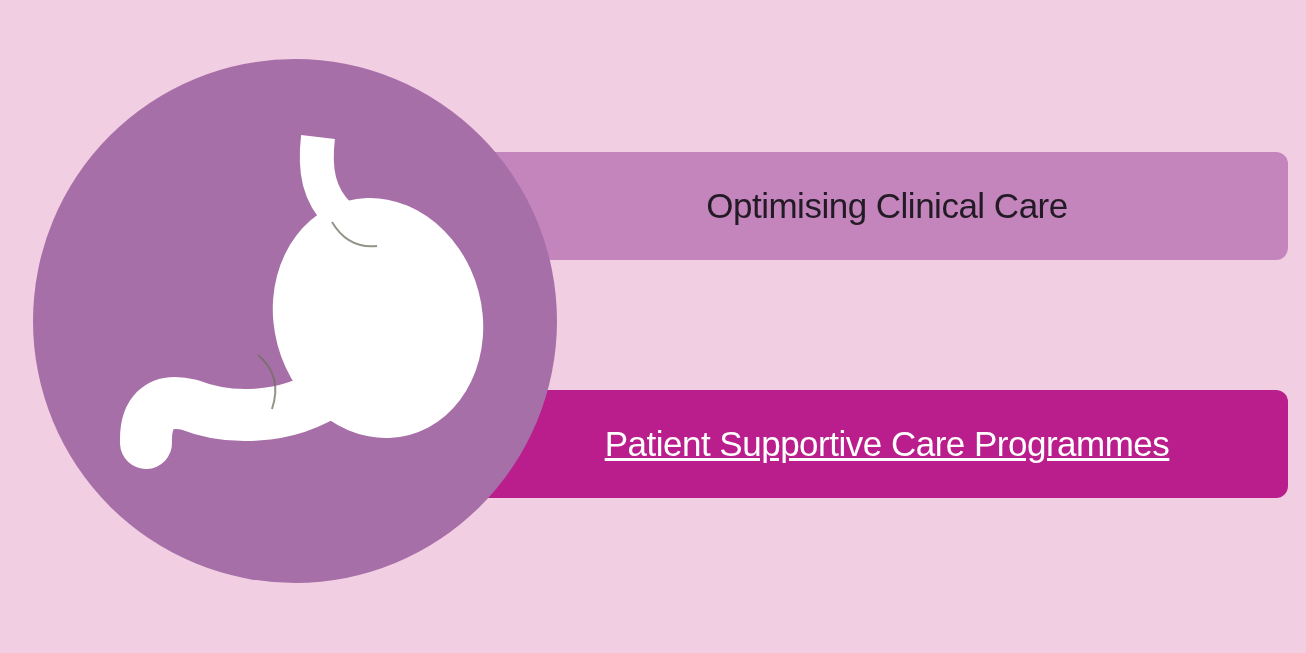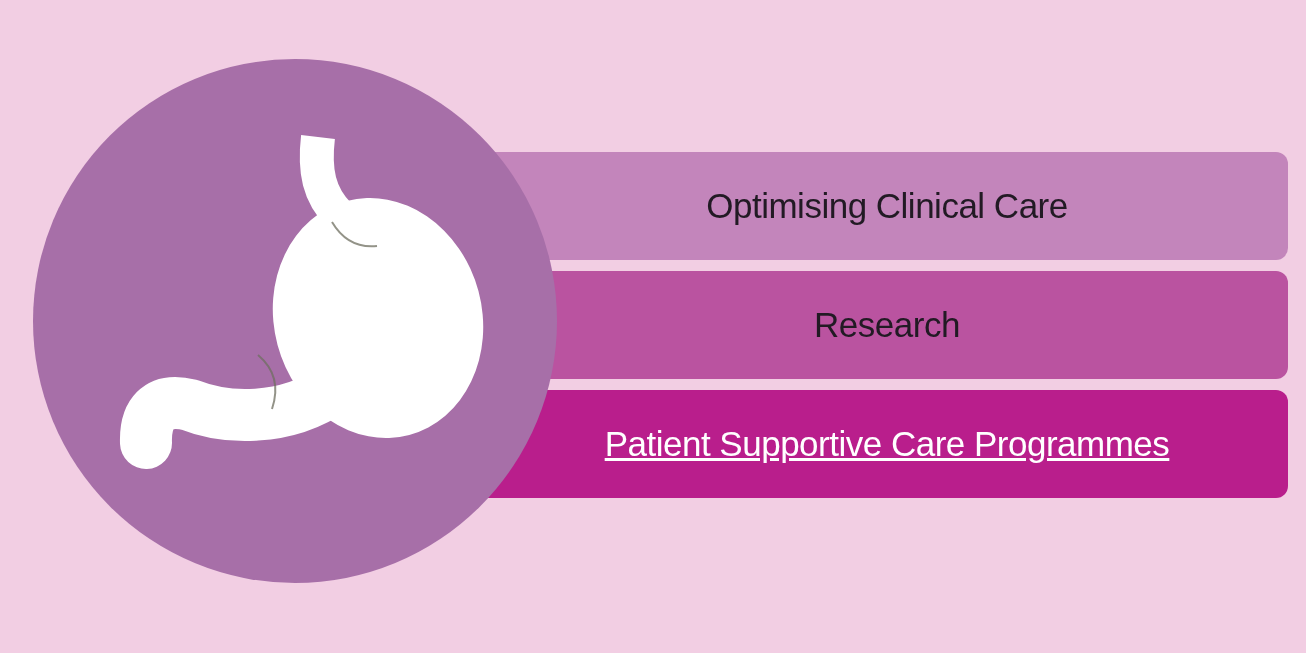--- a/index.html
+++ b/index.html
@@ -52,23 +52,20 @@
 </style>
 </head>
 <body>
 
 <div class="canvas" style="background: rgb(242, 206, 227); padding-left: 42px;">
 
   <div class="bar bar-0" style="background: rgb(195, 133, 187); color: rgb(34, 26, 36);">
     <span class="bar-label">Optimising Clinical Care</span>
   </div>
 
-  <div class="bar bar-1" style="background: rgb(186, 83, 160); color: rgb(34, 26, 36);">
-    <span class="bar-label">Research</span>
-  </div>
 
   <div class="bar bar-2" style="background: rgb(185, 30, 140); color: rgb(255, 255, 255);">
     <span class="bar-label">Patient Supportive Care Programmes</span>
   </div>
 
   <div class="icon-circle" style="background: rgb(167, 111, 168);">
     <svg width="524" height="524" viewBox="0 0 524 524" aria-hidden="true">
       <g>
 
         <path d="M 285 78 C 281 112, 286 136, 306 156" fill="none" stroke="#ffffff" stroke-width="34" stroke-linecap="butt"></path>

